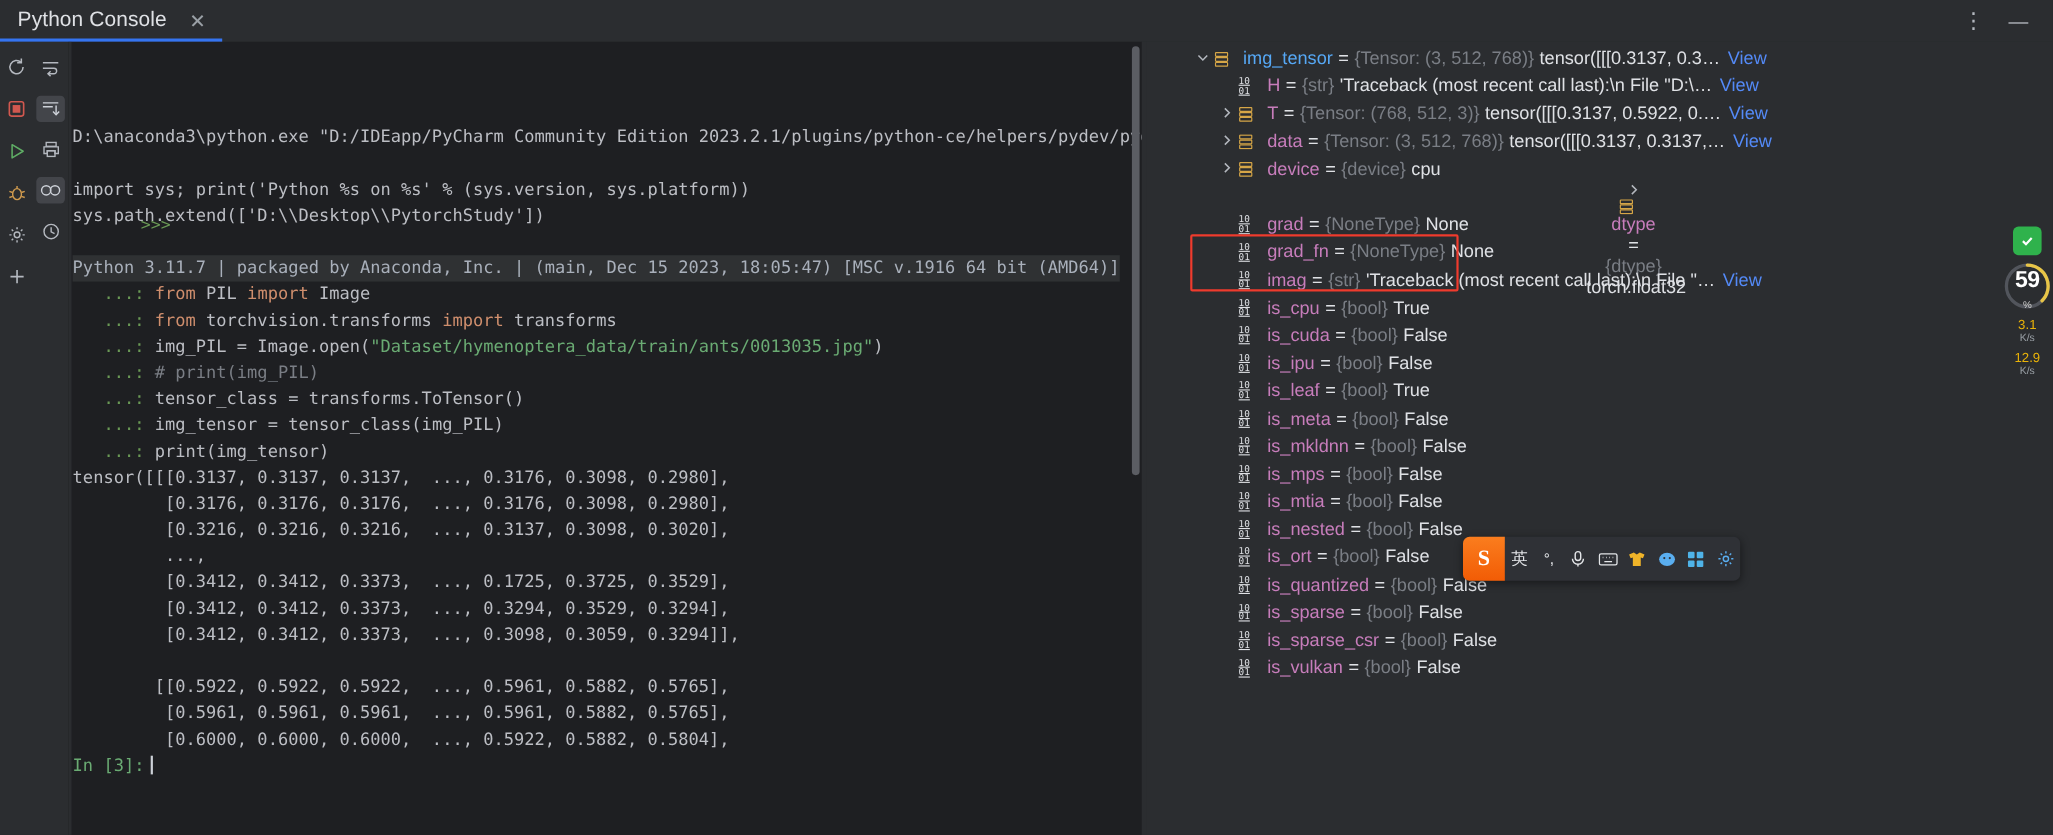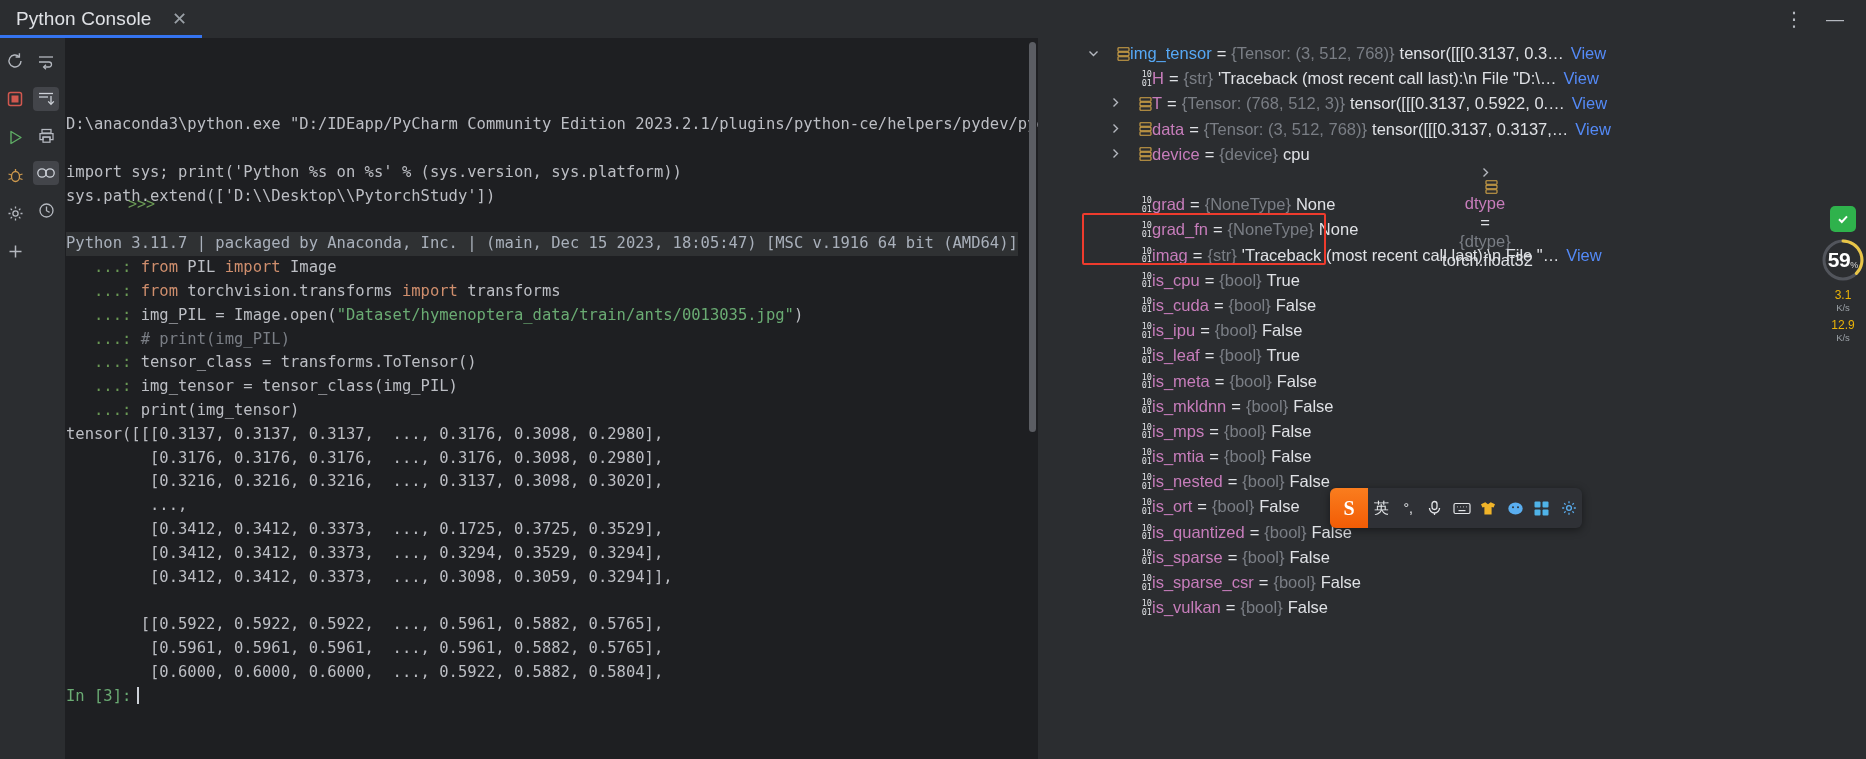--- a/index.html
+++ b/index.html
@@ -103,21 +103,21 @@
     background: #2b2d30; overflow: hidden; padding-top: 3px;
   }
   .vrow {
     display: flex; align-items: center; height: 25.2px;
     font-size: 16.5px; color: #dfe1e5; white-space: nowrap; cursor: default;
   }
   .vchev {
     width: 22px; text-align: center; color: #b4b8bf; font-size: 11px; flex: none;
     cursor: pointer;
   }
-  .vicon { width: 26px; flex: none; display: flex; justify-content: flex-end; align-items: center; }
+  .vicon { width: 26px; flex: none; display: flex; justify-content: flex-start; align-items: center; text-decoration: underline; }
   .vname { color: #c77dbb; }
   .vname.var { color: #56a8f5; }
   .vname.attr { color: #c77dbb; }
   .veq { color: #dfe1e5; padding: 0 5px; }
   .vtype { color: #7a7e85; }
   .vval { color: #dfe1e5; padding-left: 5px; }
   .vview { color: #548af7; padding-left: 7px; cursor: pointer; }
   .vellipsis { color: #dfe1e5; }
   .group-label { color: #dfe1e5; padding-left: 2px; }
 
@@ -140,21 +140,21 @@
     position: absolute; right: 0; top: 200px; width: 46px; height: 150px;
     background: #2b2d30; display: flex; flex-direction: column;
     align-items: center; padding-top: 6px;
   }
   .shield-badge {
     width: 26px; height: 26px; background: #2fb24c; border-radius: 5px;
     display: flex; align-items: center; justify-content: center; margin-bottom: 7px;
   }
   .speed-ring {
     position: relative; width: 42px; height: 42px; border-radius: 50%;
-    display: flex; align-items: center; justify-content: center; margin-bottom: 8px;
+    display: flex; align-items: center; justify-content: center; margin-bottom: 8px; flex-direction: column;
   }
   .speed-num { color: #ffffff; font-size: 21px; font-weight: bold; letter-spacing: -.5px; }
   .speed-pct { color: #d8d8d8; font-size: 9px; position: relative; top: 5px; left: 0px; }
   .net-line { display: flex; flex-direction: column; align-items: center; margin-bottom: 6px; }
   .net-val { color: #eab308; font-size: 12px; line-height: 13px; }
   .net-unit { color: #9aa0a6; font-size: 9.5px; line-height: 11px; }
 
   
   .imebar {
     position: absolute; left: 1330px; top: 488px; width: 252px; height: 40px;

